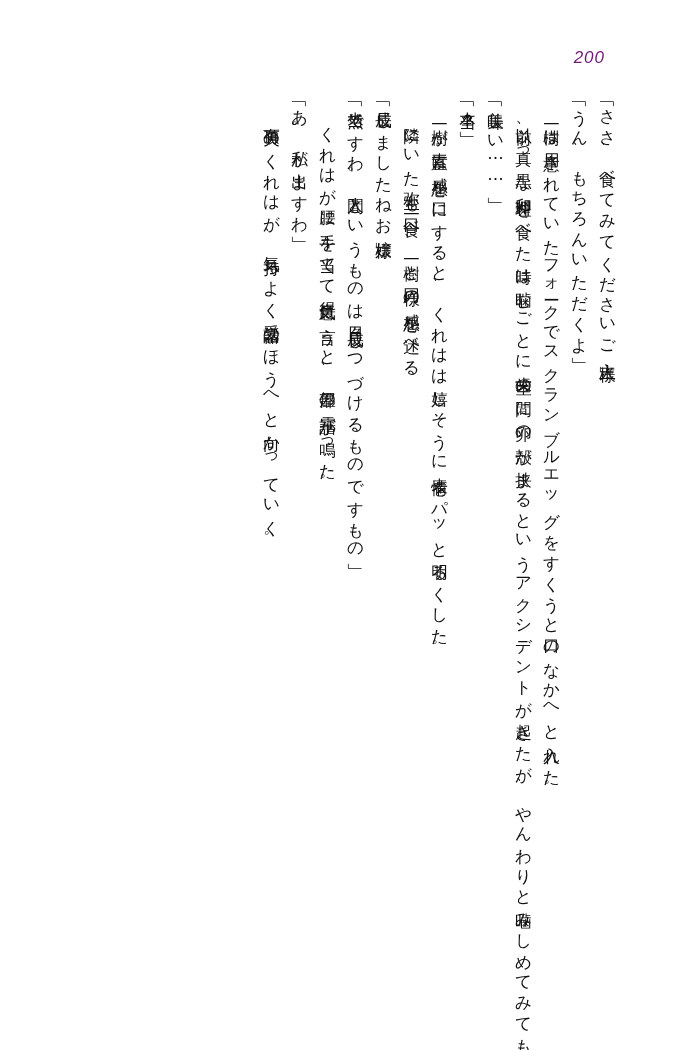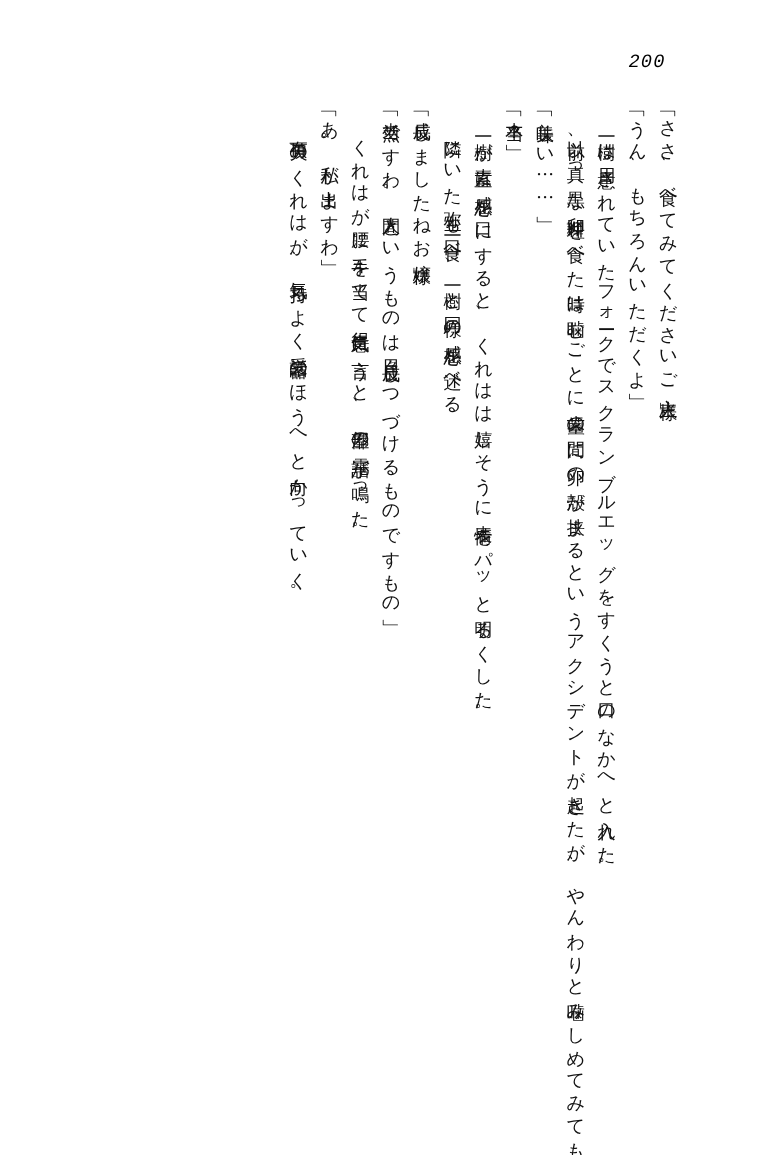--- a/index.html
+++ b/index.html
@@ -22,24 +22,24 @@
     height: 1050px;
     background: #ffffff;
     box-sizing: border-box;
   }
 
   
   .page-number {
     position: absolute;
     top: 48px;
     right: 92px;
-    font-family: Liberation Mono, monospace;
+    font-family: Liberation Sans, sans-serif;
     font-size: 17px;
     font-style: italic;
-    color: #000000;
+    color: #701a75;
     letter-spacing: 1px;
   }
 
   
   .text-block {
     position: absolute;
     top: 96px;
     right: 82px;
     left: 48px;
     bottom: 56px;

